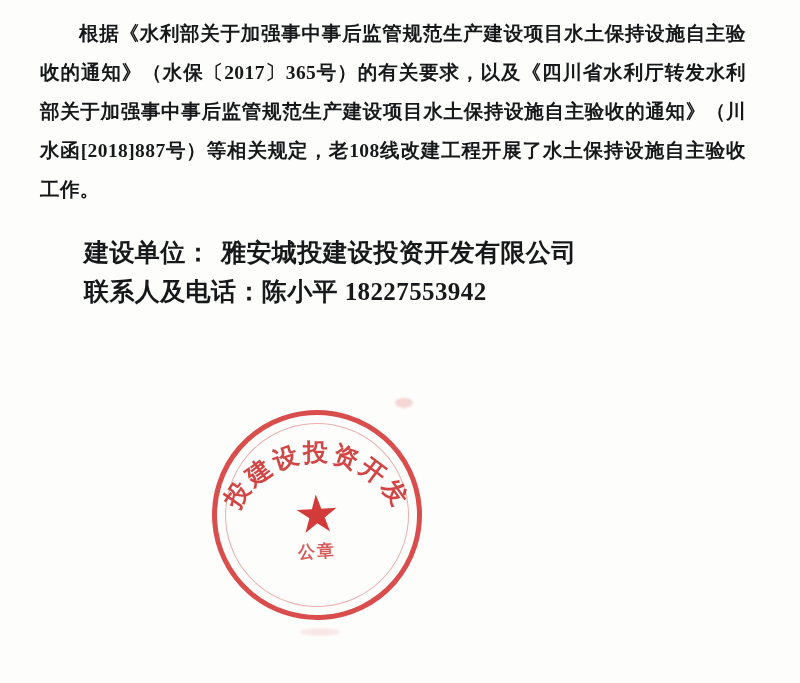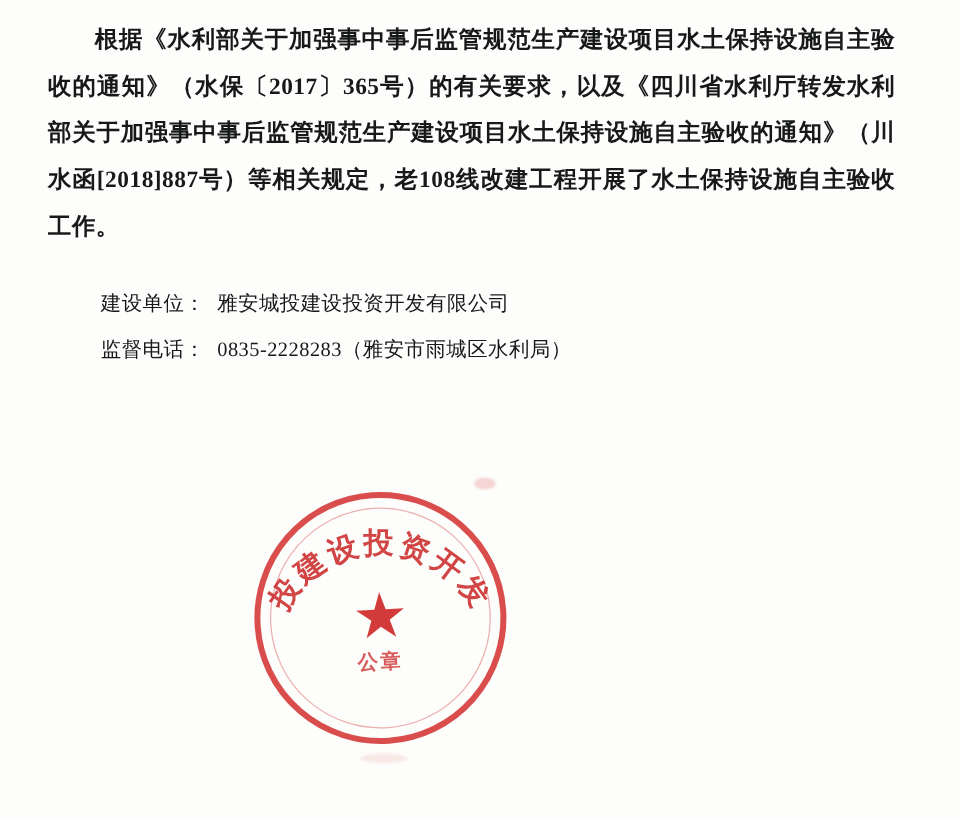--- a/index.html
+++ b/index.html
@@ -34,23 +34,23 @@
     color: #16181a;
   }
   .para.second {
     margin-top: 10px;
   }
   .contact-block {
     margin-top: 24px;
     padding-left: 44px;
   }
   .contact-line {
-    font-size: 17px;
+    font-size: 25px;
     line-height: 39px;
-    font-weight: 400;
+    font-weight: 700;
     letter-spacing: 0.4px;
     color: #16181a;
     white-space: nowrap;
   }
   .contact-line .gap {
     display: inline-block;
     width: 10px;
   }
   
   .seal {
@@ -125,21 +125,21 @@
 <div class="page">
 
   <p class="para">根据《水利部关于加强事中事后监管规范生产建设项目水土保持设施自主验收的通知》（水保〔2017〕365号）的有关要求，以及《四川省水利厅转发水利部关于加强事中事后监管规范生产建设项目水土保持设施自主验收的通知》（川水函[2018]887号）等相关规定，老108线改建工程开展了水土保持设施自主验收工作。</p>
 
 
   <div class="contact-block">
     <div class="contact-line">
       <span>建设单位：</span><span class="gap"></span><span>雅安城投建设投资开发有限公司</span>
     </div>
     <div class="contact-line">
-      <span>监督电话：</span><span class="gap"></span><span>0835-2228283（雅安市雨城区水利局）</span>
+      <span>联系人及电话：</span><span>陈小平  18227553942</span>
     </div>
   </div>
 
   <div class="seal">
     <div class="ring"></div>
     <svg width="210" height="210" viewBox="0 0 210 210">
       <defs>
         <path id="arcPath" d="M 22,110 A 88,88 0 0 1 188,110" fill="none"></path>
       </defs>
       <text>

